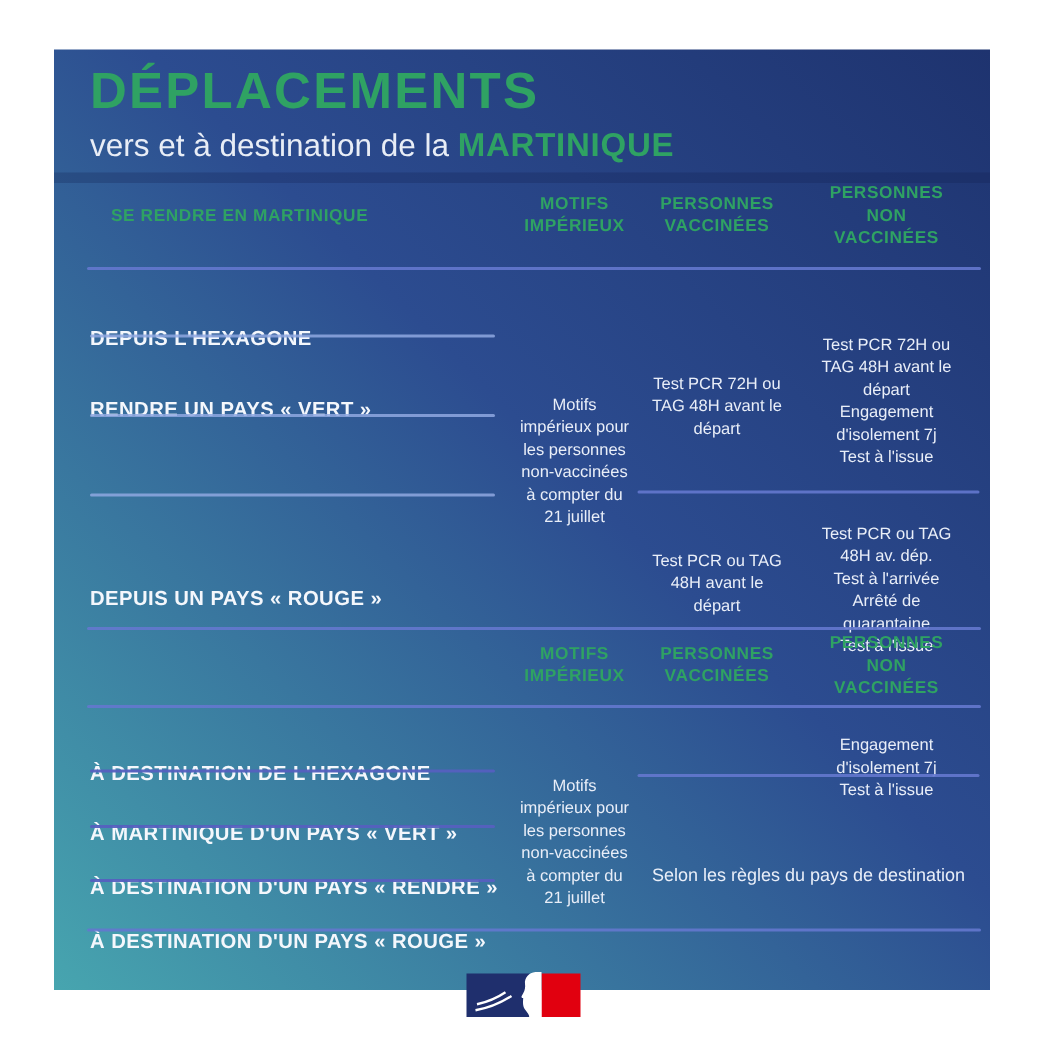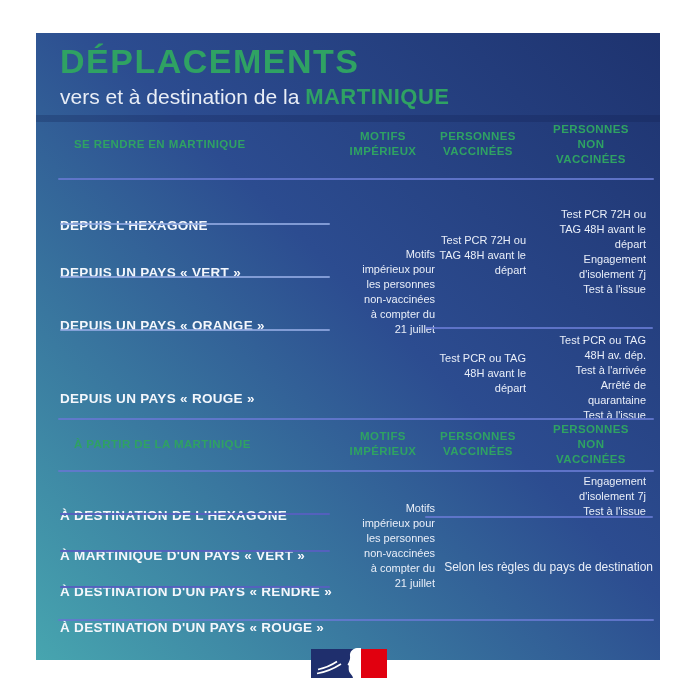--- a/index.html
+++ b/index.html
@@ -25,21 +25,21 @@
   .ghdr{
     color:var(--green,#2fa263);font-weight:bold;font-size:11.5px;
     letter-spacing:.4px;line-height:15px;text-align:center;white-space:pre-line;
   }
   .ghdr-left{text-align:left;white-space:nowrap;margin-left:14px;}
   .rowlabel{
     color:#f4f7fc;font-weight:bold;font-size:13.5px;letter-spacing:.3px;
     white-space:nowrap;line-height:17px;margin-top:24px;
   }
   .cell{
-    color:#e9eef8;font-size:11px;line-height:15px;text-align:right;white-space:pre-line;
+    color:#e9eef8;font-size:11px;line-height:15px;text-align:center;white-space:pre-line;margin-top:16px;
   }
   .line{position:absolute;height:2px;border-radius:2px;}
   .line-full{left:22px;width:596px;background:var(--divider_full,#6478ce);opacity:.9;}
   .line-row1{left:24px;width:270px;background:var(--divider_light,#8fa8e0);opacity:.85;}
   .line-row2{left:24px;width:270px;background:var(--divider_deep,#5560bf);opacity:.95;}
   .line-grp{left:389px;width:228px;background:var(--divider_full,#6478ce);opacity:.9;}
   .col-motifs{left:295px;width:104px;}
   .col-vacc{left:394px;width:96px;}
   .col-nonvacc{left:500px;width:110px;}
   .col-span34{left:389px;width:228px;}
@@ -59,23 +59,22 @@
 IMPÉRIEUX</div>
   <div class="abs ghdr col-vacc" style="top:96px;">PERSONNES
 VACCINÉES</div>
   <div class="abs ghdr col-nonvacc" style="top:89px;">PERSONNES
 NON
 VACCINÉES</div>
   <div class="line line-full" style="top:145px;"></div>
 
   <div class="abs rowlabel" style="left:24px;top:160px;">DEPUIS L'HEXAGONE</div>
   <div class="line line-row1" style="top:190px;"></div>
-  <div class="abs rowlabel" style="left:24px;top:207px;">DEPUIS UN PAYS « VERT »</div>
+  <div class="abs rowlabel" style="left:24px;top:207px;">RENDRE UN PAYS « VERT »</div>
   <div class="line line-row1" style="top:243px;"></div>
-  <div class="abs rowlabel" style="left:24px;top:260px;">DEPUIS UN PAYS « ORANGE »</div>
   <div class="line line-row1" style="top:296px;"></div>
   <div class="abs rowlabel" style="left:24px;top:333px;">DEPUIS UN PAYS « ROUGE »</div>
 
   <div class="abs cell col-motifs" style="top:214px;">Motifs
 impérieux pour
 les personnes
 non-vaccinées
 à compter du
 21 juillet</div>
   <div class="abs cell col-vacc" style="top:200px;">Test PCR 72H ou
@@ -93,21 +92,20 @@
 départ</div>
   <div class="abs cell col-nonvacc" style="top:300px;">Test PCR ou TAG
 48H av. dép.
 Test à l'arrivée
 Arrêté de
 quarantaine
 Test à l'issue</div>
 
   <div class="line line-full" style="top:385px;"></div>
 
-  <div class="abs ghdr ghdr-left" style="left:24px;top:404px;">À PARTIR DE LA MARTINIQUE</div>
   <div class="abs ghdr col-motifs" style="top:396px;">MOTIFS
 IMPÉRIEUX</div>
   <div class="abs ghdr col-vacc" style="top:396px;">PERSONNES
 VACCINÉES</div>
   <div class="abs ghdr col-nonvacc" style="top:389px;">PERSONNES
 NON
 VACCINÉES</div>
   <div class="line line-full" style="top:437px;"></div>
 
   <div class="abs rowlabel" style="left:24px;top:450px;">À DESTINATION DE L'HEXAGONE</div>

